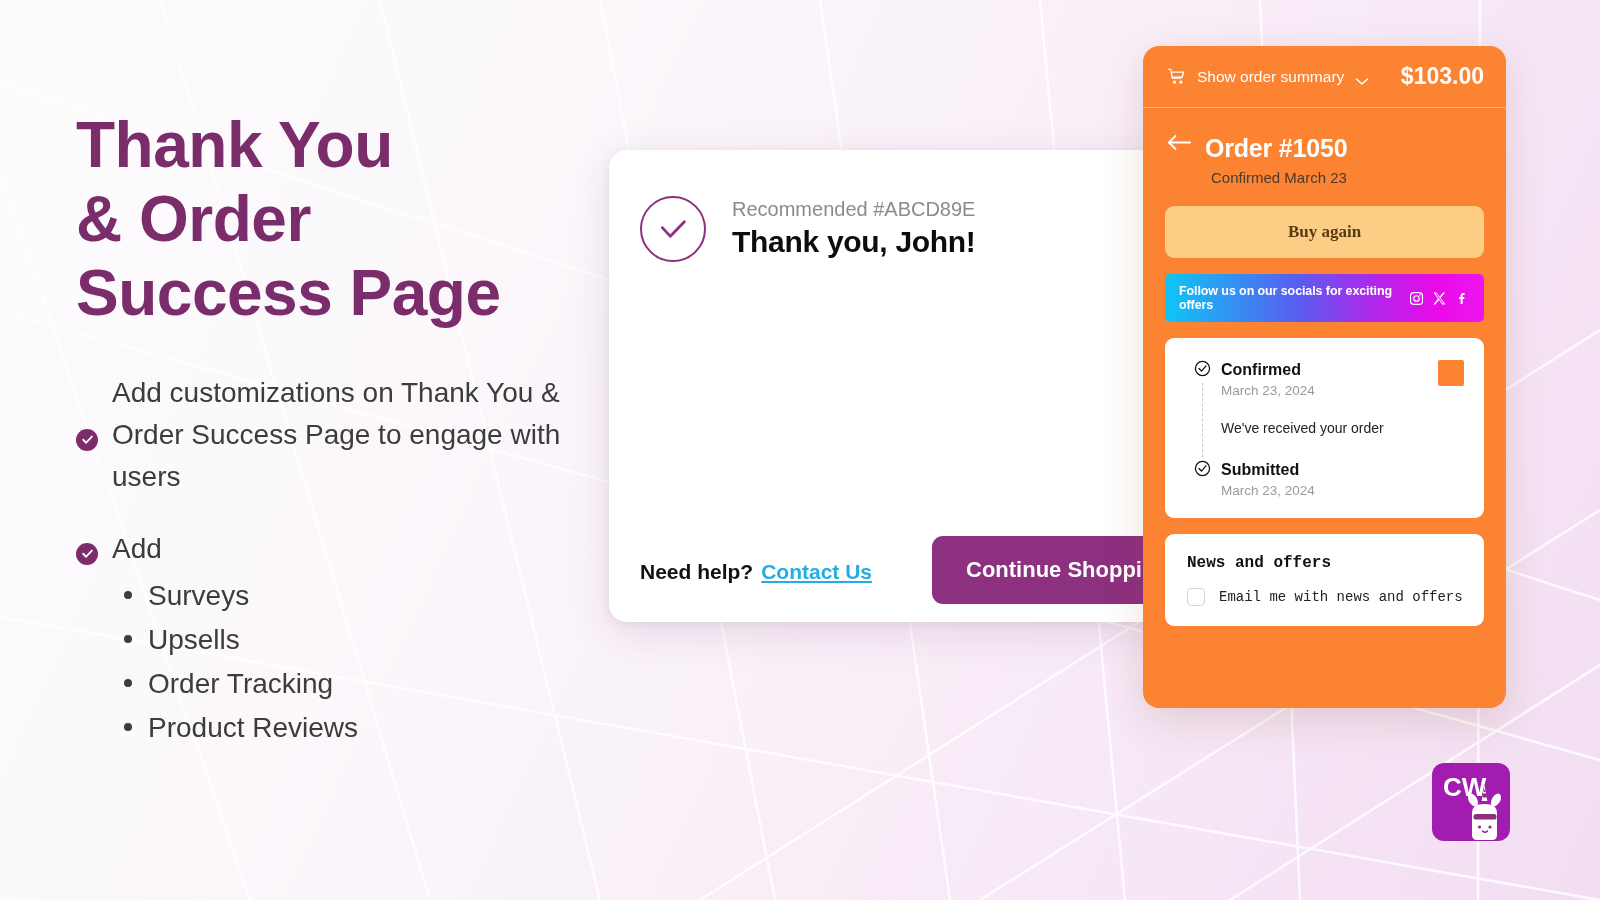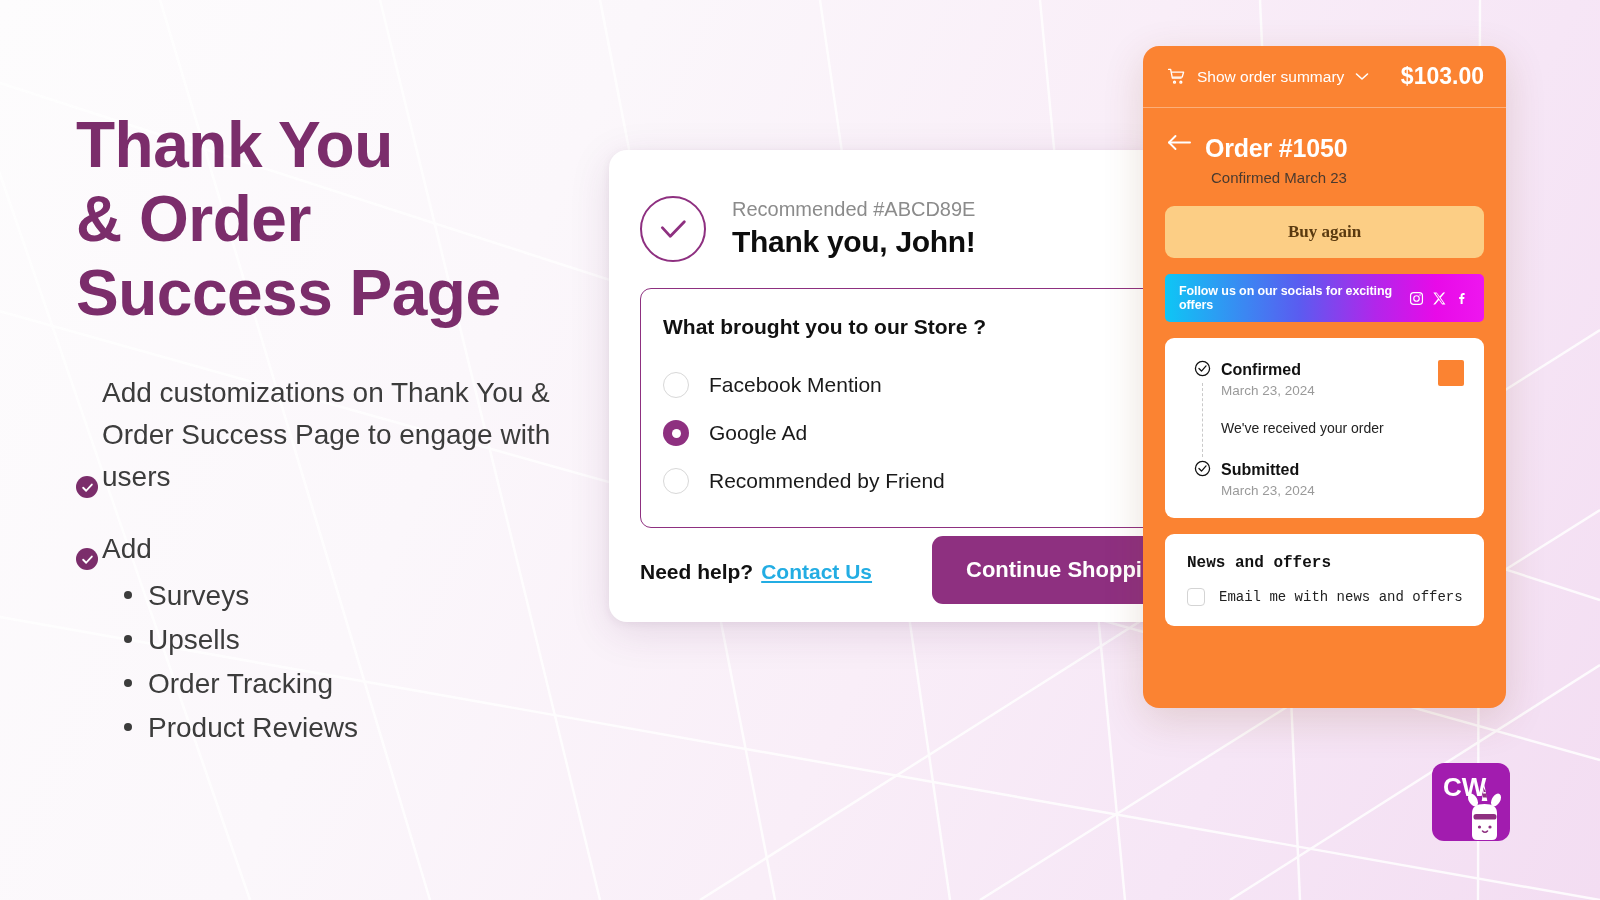--- a/index.html
+++ b/index.html
@@ -16,21 +16,21 @@
   .bg-grid svg { width:100%; height:100%; display:block; }
 
   
   .hero { position:absolute; left:76px; top:108px; width:600px; }
   .hero-title {
     font-size:64px; line-height:74px; font-weight:700;
     color:#7B2D6B; letter-spacing:-0.5px; white-space:pre-line;
   }
 
   .bullets { margin-top:42px; }
-  .bullet-row { display:flex; align-items:flex-end; gap:4px; }
+  .bullet-row { display:flex; align-items:center; gap:14px; }
   .bullet-row + .bullet-row { margin-top:30px; }
   .check-dot {
     flex:0 0 auto; width:22px; height:22px; border-radius:50%;
     background:#7B2D6B; margin-top:9px;
     display:flex; align-items:center; justify-content:center;
   }
   .check-dot svg { width:13px; height:13px; display:block; }
   .bullet-text {
     font-size:28px; line-height:42px; color:#3c3c3c; font-weight:400;
     max-width:470px;
@@ -101,21 +101,21 @@
   .panel {
     position:absolute; left:1143px; top:46px; width:363px; height:662px;
     background:#FB8332; border-radius:16px;
     box-shadow: 0 12px 40px rgba(120,60,20,0.16);
     overflow:hidden;
   }
   .panel-top {
     height:62px; display:flex; align-items:center; justify-content:space-between;
     padding:0 22px 0 24px; border-bottom:1px solid rgba(255,255,255,0.35);
   }
-  .summary-toggle { display:flex; align-items:center; gap:11px; cursor:pointer; }
+  .summary-toggle { display:flex; align-items:flex-end; gap:11px; cursor:pointer; }
   .cart-icon svg { width:19px; height:19px; display:block; }
   .summary-label { font-size:15.5px; color:#fff; }
   .chev svg { width:14px; height:9px; display:block; }
   .panel-total { font-size:23px; font-weight:700; color:#fff; }
 
   .order-head { padding:26px 24px 0 24px; }
   .order-row { display:flex; gap:14px; }
   .back-arrow svg { width:24px; height:17px; display:block; }
   .order-id { font-size:25px; font-weight:700; color:#fff; letter-spacing:-0.2px; }
   .order-date { font-size:15px; color:#4a3a2f; margin-top:6px; margin-left:44px; }
@@ -248,39 +248,20 @@
       <svg viewBox="0 0 24 24" fill="none" stroke="#8E3080" stroke-width="2.1" stroke-linecap="round" stroke-linejoin="round">
           <polyline points="4,11 10,17.5 20.5,6.5"></polyline>
         </svg>
     </span>
     <span>
       <div class="conf-sub">Recommended #ABCD89E</div>
       <div class="conf-title">Thank you, John!</div>
     </span>
   </div>
 
-  <div class="survey">
-    <div class="survey-q">What brought you to our Store ?</div>
-    <div class="options">
-      <label class="opt">
-        <span class="radio"></span>
-        <span class="opt-label">Facebook Mention</span>
-      </label>
-      <label class="opt">
-        <span class="radio sel">
-            <i></i>
-          </span>
-        <span class="opt-label">Google Ad</span>
-      </label>
-      <label class="opt">
-        <span class="radio"></span>
-        <span class="opt-label">Recommended by Friend</span>
-      </label>
-    </div>
-  </div>
 
   <div class="card-footer">
     <span class="need-help">Need help?</span>
     <a class="contact-link">Contact Us</a>
     <button class="continue-btn">Continue Shopping</button>
   </div>
 
 </div>
 
 <div class="panel">

